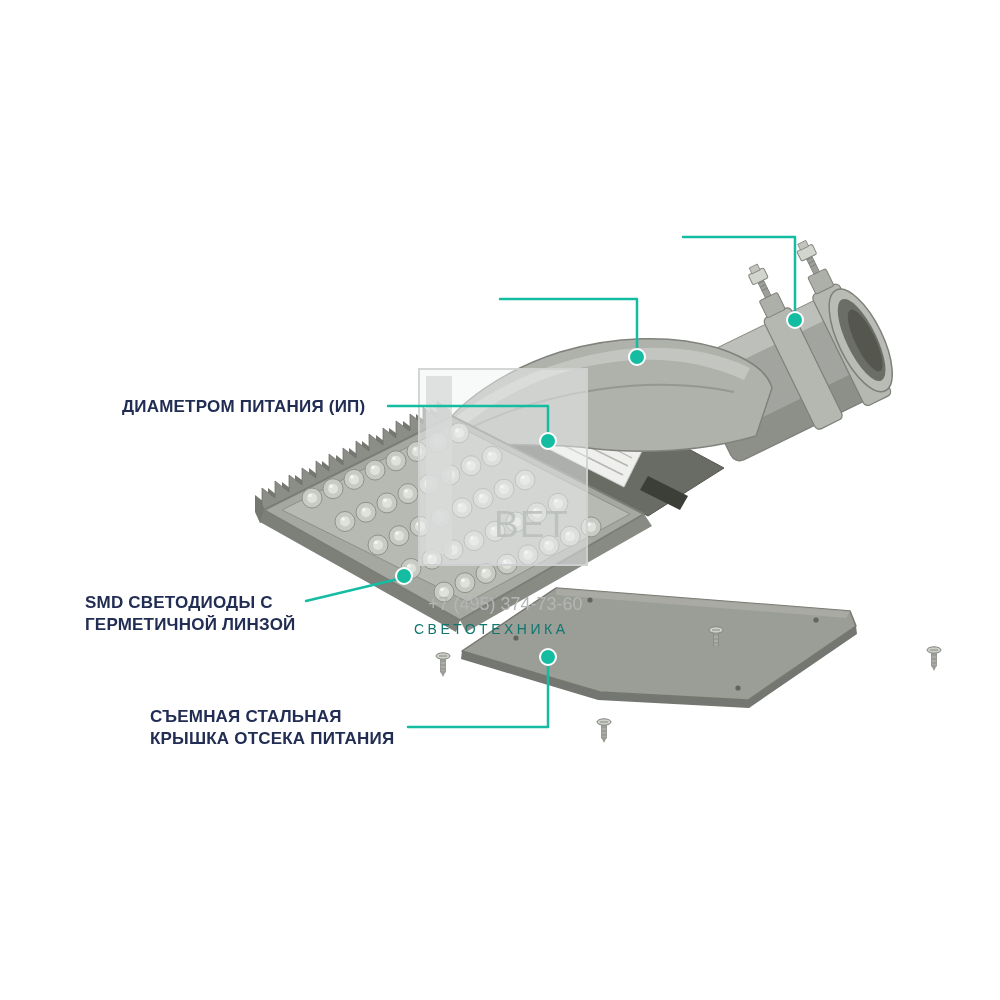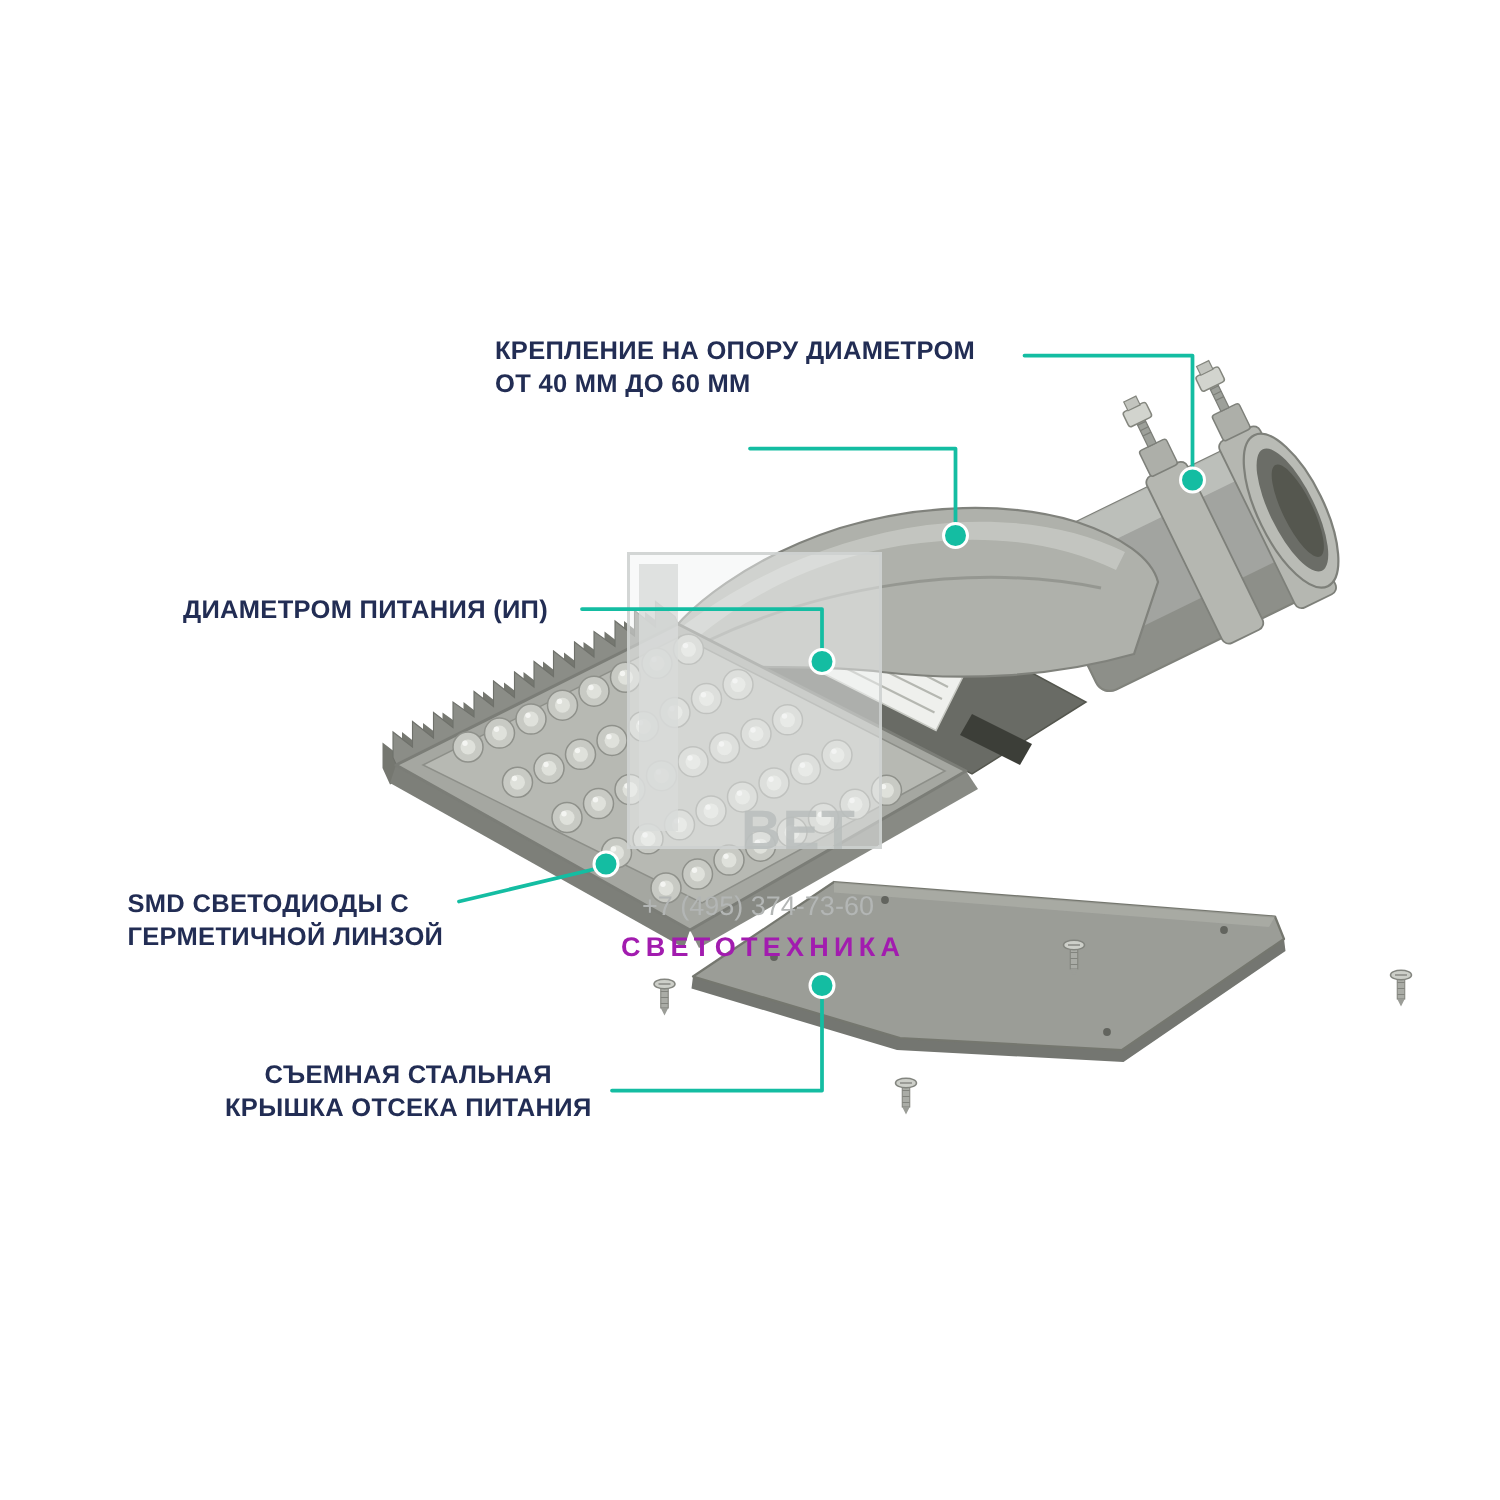--- a/index.html
+++ b/index.html
@@ -13,23 +13,23 @@
   #callout-layer{z-index:3;}
   .callout-label{
     position:absolute;z-index:4;
     font-weight:bold;font-size:17px;line-height:1.32;
     color:#222d54;white-space:pre-line;letter-spacing:0.2px;
   }
   .wm-box{left:418px;top:368px;width:166px;height:194px;
     background:rgba(242,244,243,0.5);border:2px solid rgba(205,208,207,0.85);}
   .wm-bar{position:absolute;left:6px;top:6px;width:26px;height:178px;background:rgba(216,219,218,0.8);}
   .wm-petra{left:447px;top:489px;font-size:45px;font-weight:bold;color:rgba(185,189,188,0.85);letter-spacing:1px;}
-  .wm-vet{left:494px;top:533px;font-size:37px;font-weight:bold;color:rgba(185,189,188,0.85);letter-spacing:1px;}
+  .wm-vet{left:494px;top:504px;font-size:37px;font-weight:normal;color:rgba(185,189,188,0.85);letter-spacing:1px;}
   .wm-phone{left:428px;top:594px;font-size:18px;color:#b3b6b5;}
-  .wm-tagline{left:414px;top:621px;font-size:18px;font-weight:bold;color:#a21caf;letter-spacing:3.5px;}
+  .wm-tagline{left:414px;top:621px;font-size:14px;font-weight:normal;color:#0f766e;letter-spacing:3.5px;}
 </style>
 </head>
 <body>
 
 <div class="stage">
 
   <svg id="product-layer" class="layer" width="1000" height="1000" viewBox="0 0 1000 1000">
     <defs>
       <g id="screw-proto">
         <rect x="-2.5" y="1" width="5" height="15" fill="#aaaca6" stroke="#82847e" stroke-width="0.7"></rect>
@@ -241,21 +241,19 @@
     </g>
     <g fill="#14bda2" stroke="#ffffff" stroke-width="2">
       <circle cx="795" cy="320" r="8" fill="#14bda2"></circle>
       <circle cx="637" cy="357" r="8" fill="#14bda2"></circle>
       <circle cx="548" cy="441" r="8" fill="#14bda2"></circle>
       <circle cx="404" cy="576" r="8" fill="#14bda2"></circle>
       <circle cx="548" cy="657" r="8" fill="#14bda2"></circle>
     </g>
   </svg>
 
-  <div class="callout-label" style="left:330px;top:223px;">КРЕПЛЕНИЕ НА ОПОРУ ДИАМЕТРОМ
-ОТ 40 ММ ДО 60 ММ</div>
   <div class="callout-label" style="left:122px;top:396px;">ДИАМЕТРОМ ПИТАНИЯ (ИП)</div>
   <div class="callout-label" style="left:85px;top:592px;">SMD СВЕТОДИОДЫ С
 ГЕРМЕТИЧНОЙ ЛИНЗОЙ</div>
-  <div class="callout-label" style="left:150px;top:706px;text-align:center;">СЪЕМНАЯ СТАЛЬНАЯ
+  <div class="callout-label" style="left:150px;top:706px;">СЪЕМНАЯ СТАЛЬНАЯ
 КРЫШКА ОТСЕКА ПИТАНИЯ</div>
 
 </div>
 
 </body></html>

